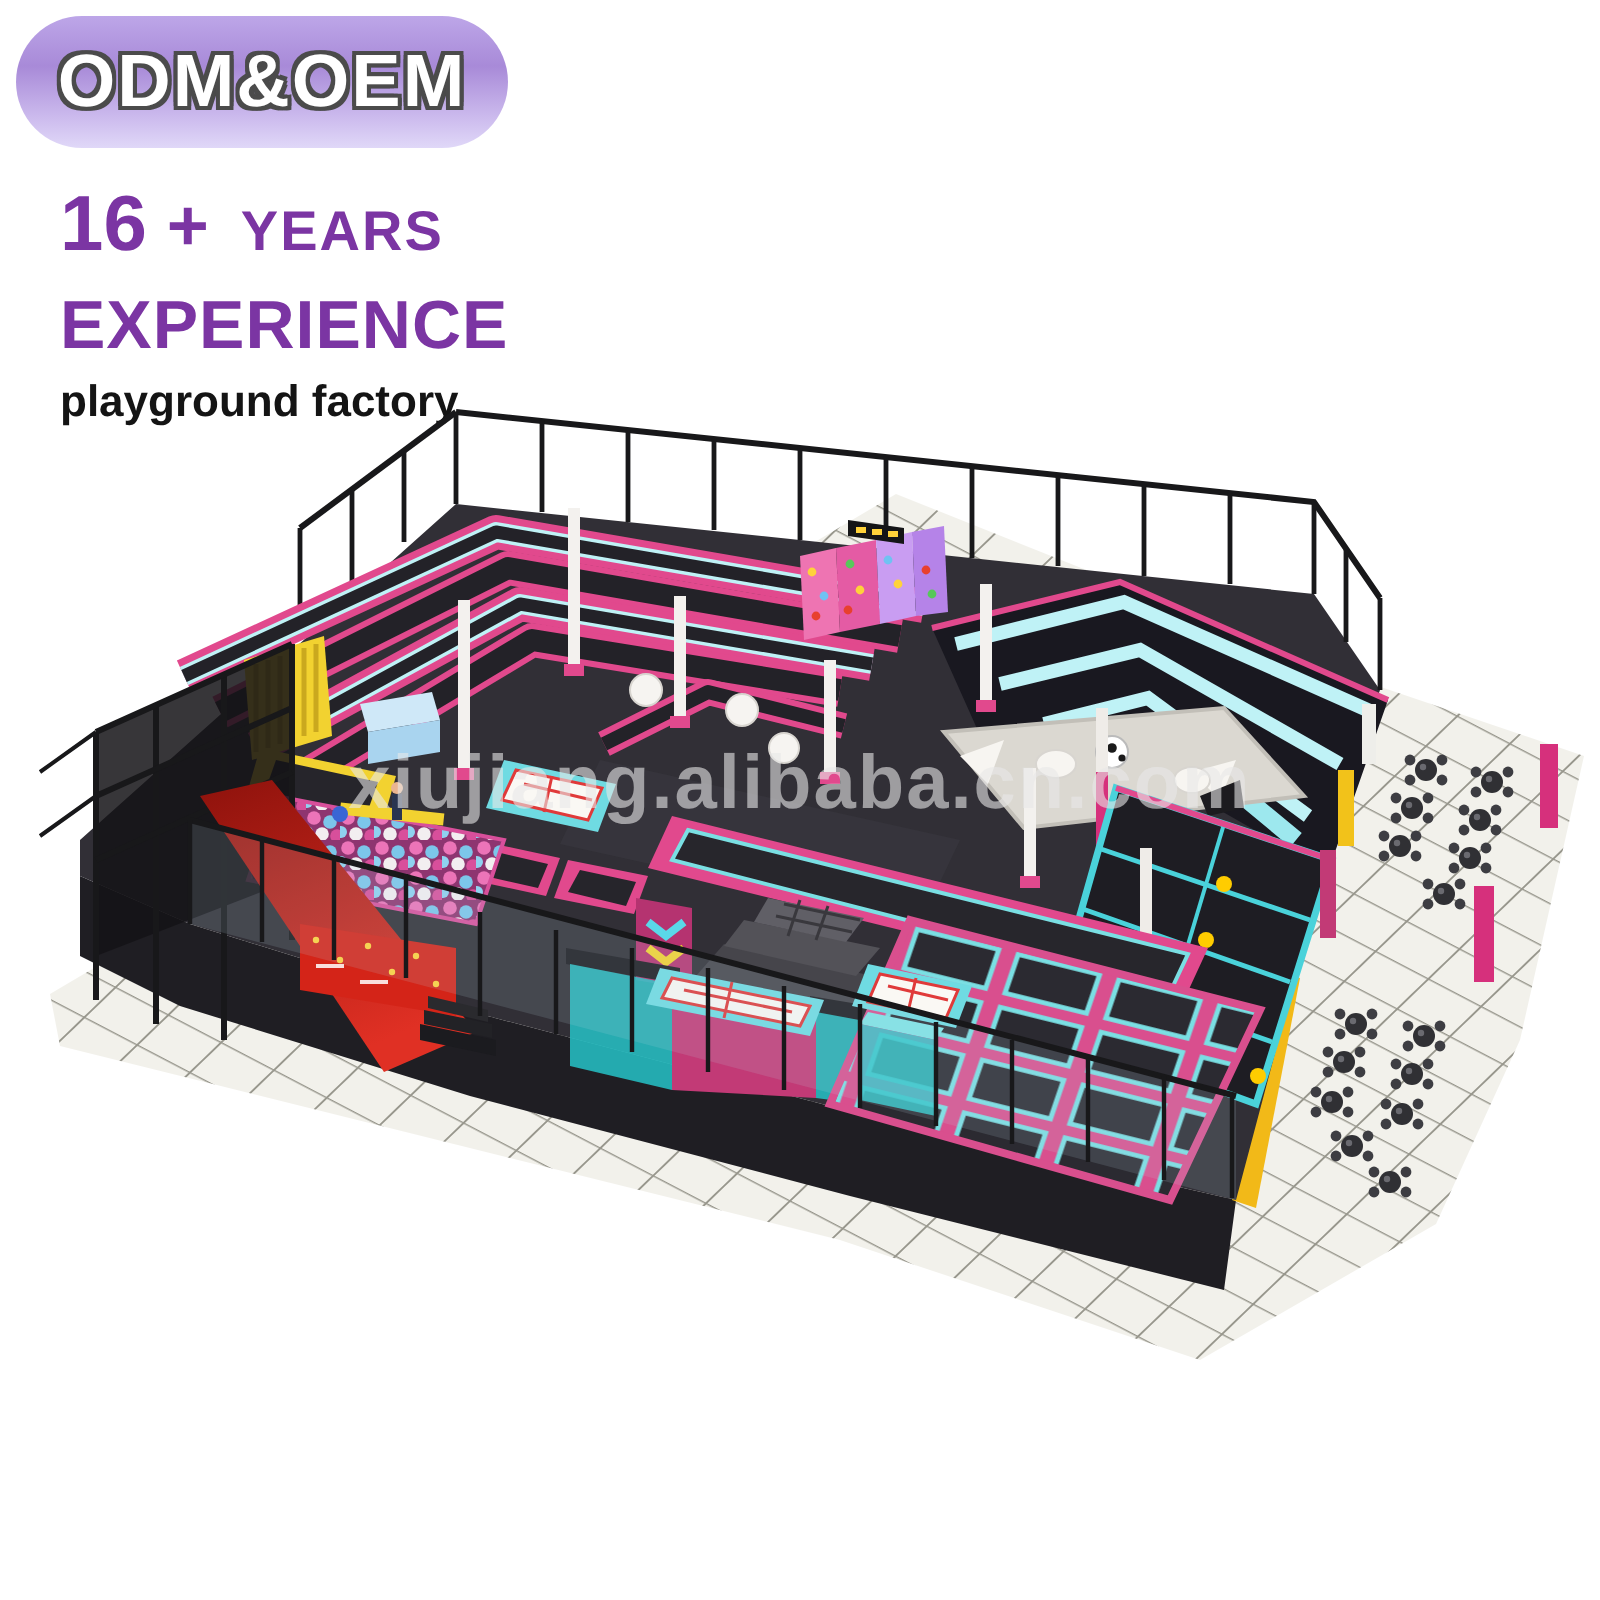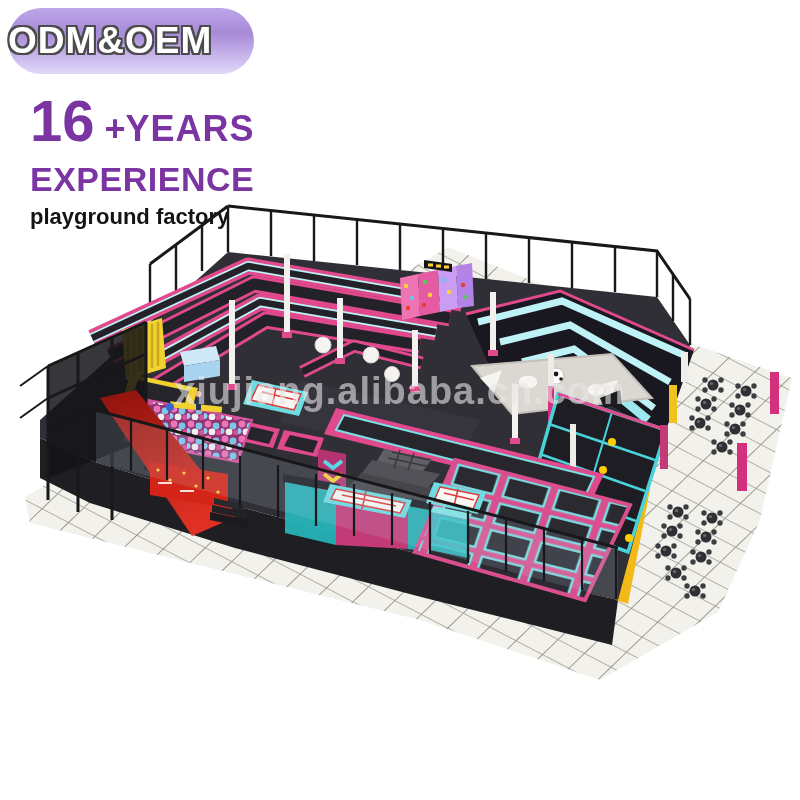--- a/index.html
+++ b/index.html
@@ -1,28 +1,28 @@
 <!DOCTYPE html>
 <html style="--c-purple: #7b35a3; --c-pink: #e1498d; --c-magenta: #c23a76; --c-cyan: #bff2f6; --c-teal: #2cc5c9; --c-yellow: #f2d230; --c-gold: #f2b918; --c-red: #d42418; --c-platform: #312f36; --c-face: #1f1e23; --c-fence: #18181a; --c-tile: #f2f1eb; --c-grout: #98978d; --c-violet: #b583e8; --c-ball-blue: #7cc6ea; --c-ball-pink: #ec74b8;"><head>
 <meta charset="utf-8">
 <style>
   html,body{margin:0;padding:0;background:#ffffff;}
   body{width:800px;height:800px;position:relative;overflow:hidden;
        font-family:"Liberation Sans", sans-serif;}
   .badge{position:absolute;left:8px;top:8px;width:246px;height:66px;border-radius:34px;
          background:linear-gradient(180deg,#bda6e8 0%,#a88ad8 38%,#cdbcee 78%,#e0d8f8 100%);
-         display:flex;align-items:center;}
+         display:flex;align-items:center;justify-content:center;}
   .badge span{font-size:37px;font-weight:bold;color:#ffffff;letter-spacing:1px;
          text-shadow:-2px -2px 0 #4b4b4b,2px -2px 0 #4b4b4b,-2px 2px 0 #4b4b4b,2px 2px 0 #4b4b4b,
                      0 -2px 0 #4b4b4b,0 2px 0 #4b4b4b,-2px 0 0 #4b4b4b,2px 0 0 #4b4b4b;}
   .txtcol{position:absolute;left:30px;top:92px;}
   .row1{display:flex;align-items:baseline;color:var(--c-purple,#7b35a3);}
-  .row1 .num{font-size:58px;font-weight:bold;line-height:1;}
+  .row1 .num{font-size:39px;font-weight:bold;line-height:1;}
   .row1 .plus{font-size:36px;font-weight:bold;margin-left:10px;}
-  .row1 .yrs{font-size:36px;font-weight:bold;margin-left:0;letter-spacing:1px;}
+  .row1 .yrs{font-size:28px;font-weight:bold;margin-left:16px;letter-spacing:1px;}
   .row2{font-size:34px;font-weight:bold;color:var(--c-purple,#7b35a3);margin-top:10px;letter-spacing:.5px;}
   .row3{font-size:22px;font-weight:bold;color:#141414;margin-top:5px;}
   .scene{position:absolute;left:0;top:0;}
   
   .f-pink{fill:var(--c-pink,#e1498d)} .s-pink{stroke:var(--c-pink,#e1498d)}
   .f-magenta{fill:var(--c-magenta,#c23a76)}
   .f-platform{fill:var(--c-platform,#312f36)}
   .f-face{fill:var(--c-face,#1f1e23)}
   .f-gold{fill:var(--c-gold,#f2b918)}
   .f-yellow{fill:var(--c-yellow,#f2d230)}

